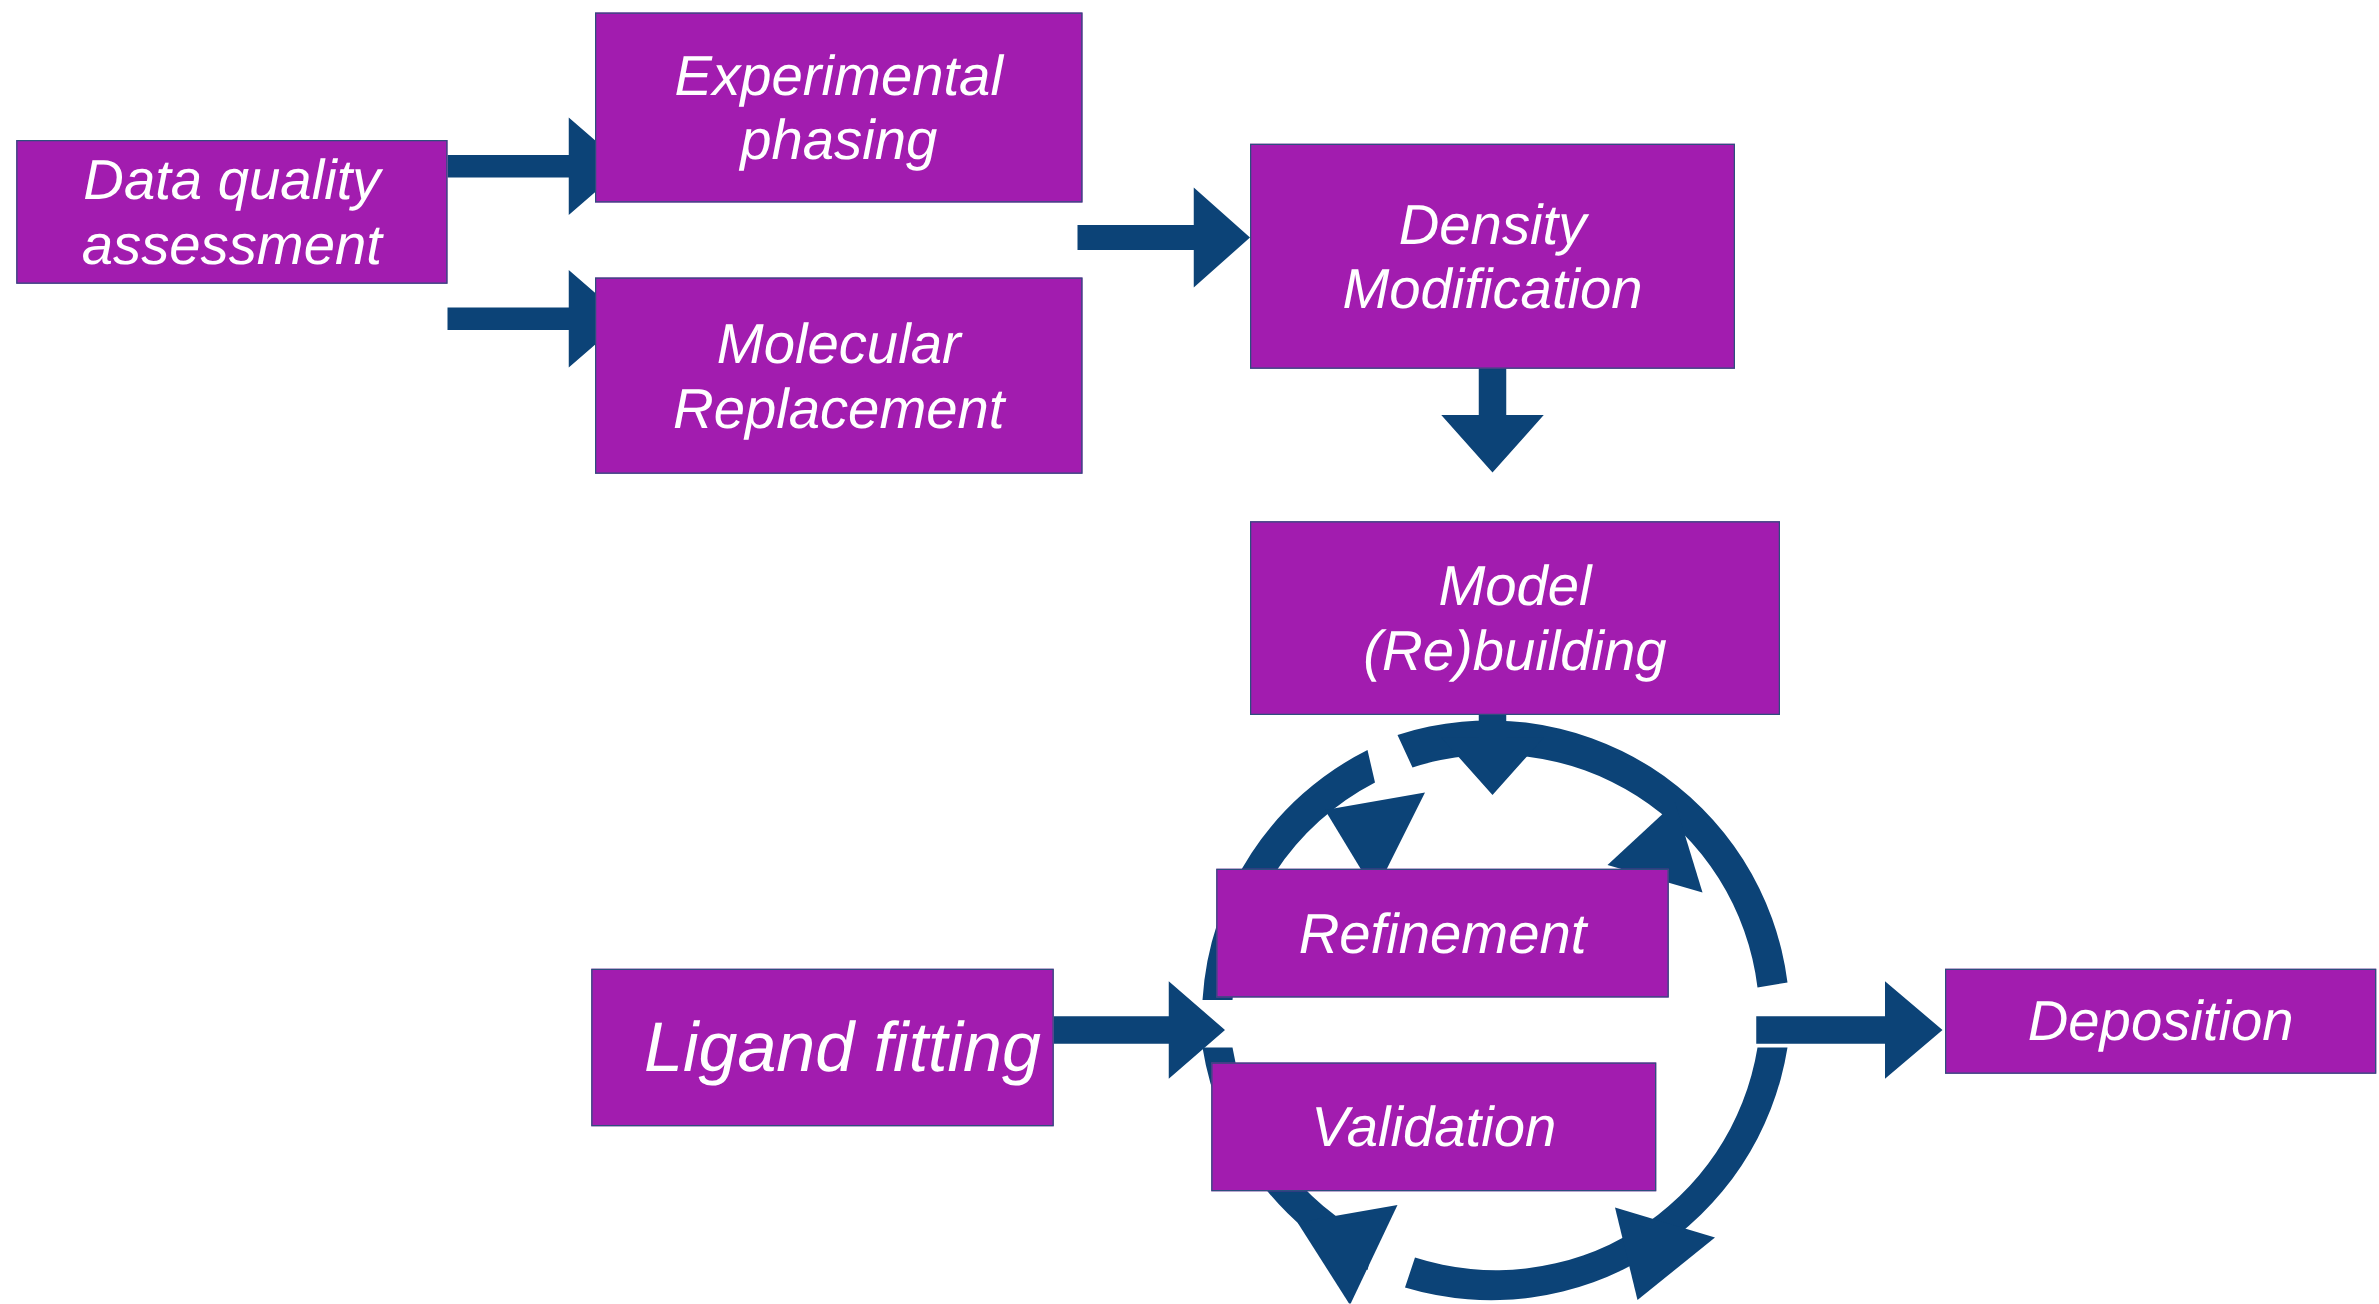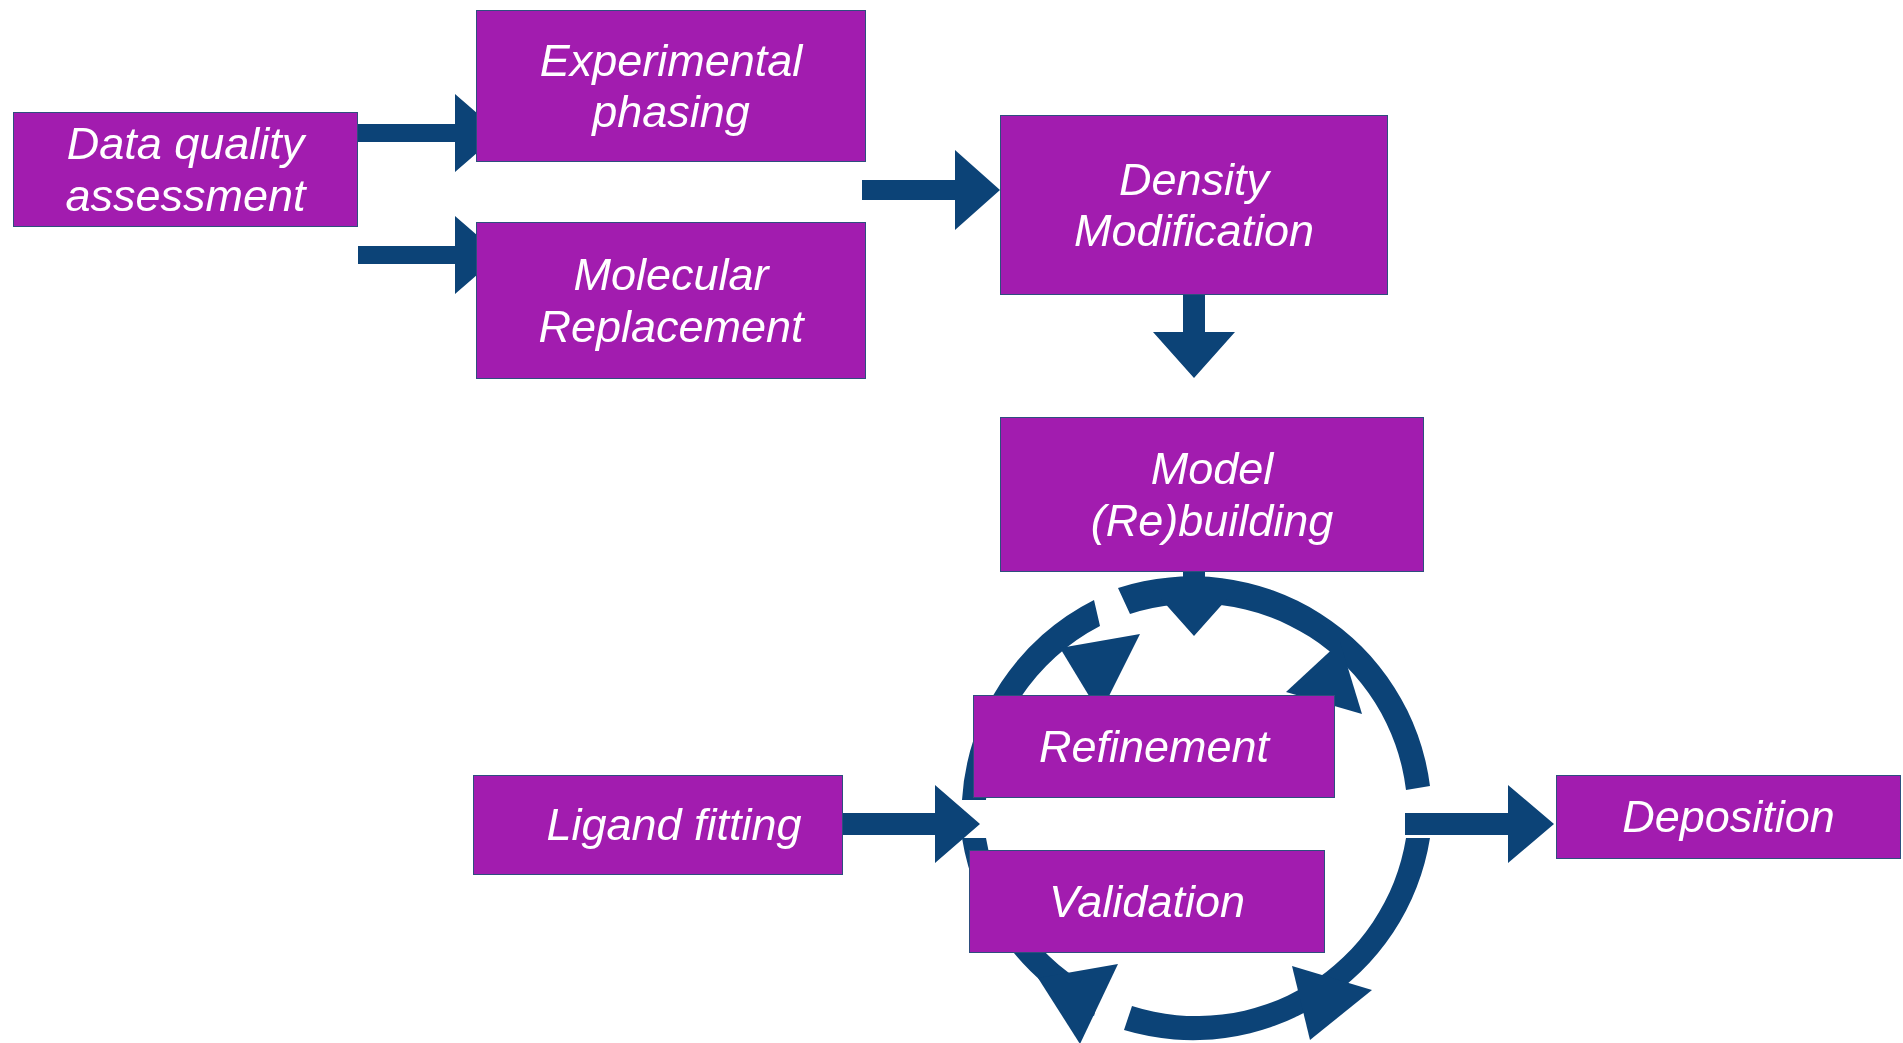--- a/index.html
+++ b/index.html
@@ -131,21 +131,21 @@
   </div>
 
   <div class="node" style="left:973px; top:695px; width:362px; height:103px; font-size:45px;">
     <span class="label">Refinement</span>
   </div>
 
   <div class="node" style="left:969px; top:850px; width:356px; height:103px; font-size:45px;">
     <span class="label">Validation</span>
   </div>
 
-  <div class="node" style="left:473px; top:775px; width:370px; height:100px; font-size:45px;padding-left:32px;">
+  <div class="node" style="left:473px; top:775px; width:370px; height:126px; font-size:56px;padding-left:32px;">
     <span class="label">Ligand fitting</span>
   </div>
 
   <div class="node" style="left:1556px; top:775px; width:345px; height:84px; font-size:45px;">
     <span class="label">Deposition</span>
   </div>
 
 </div>
 
 </body></html>

